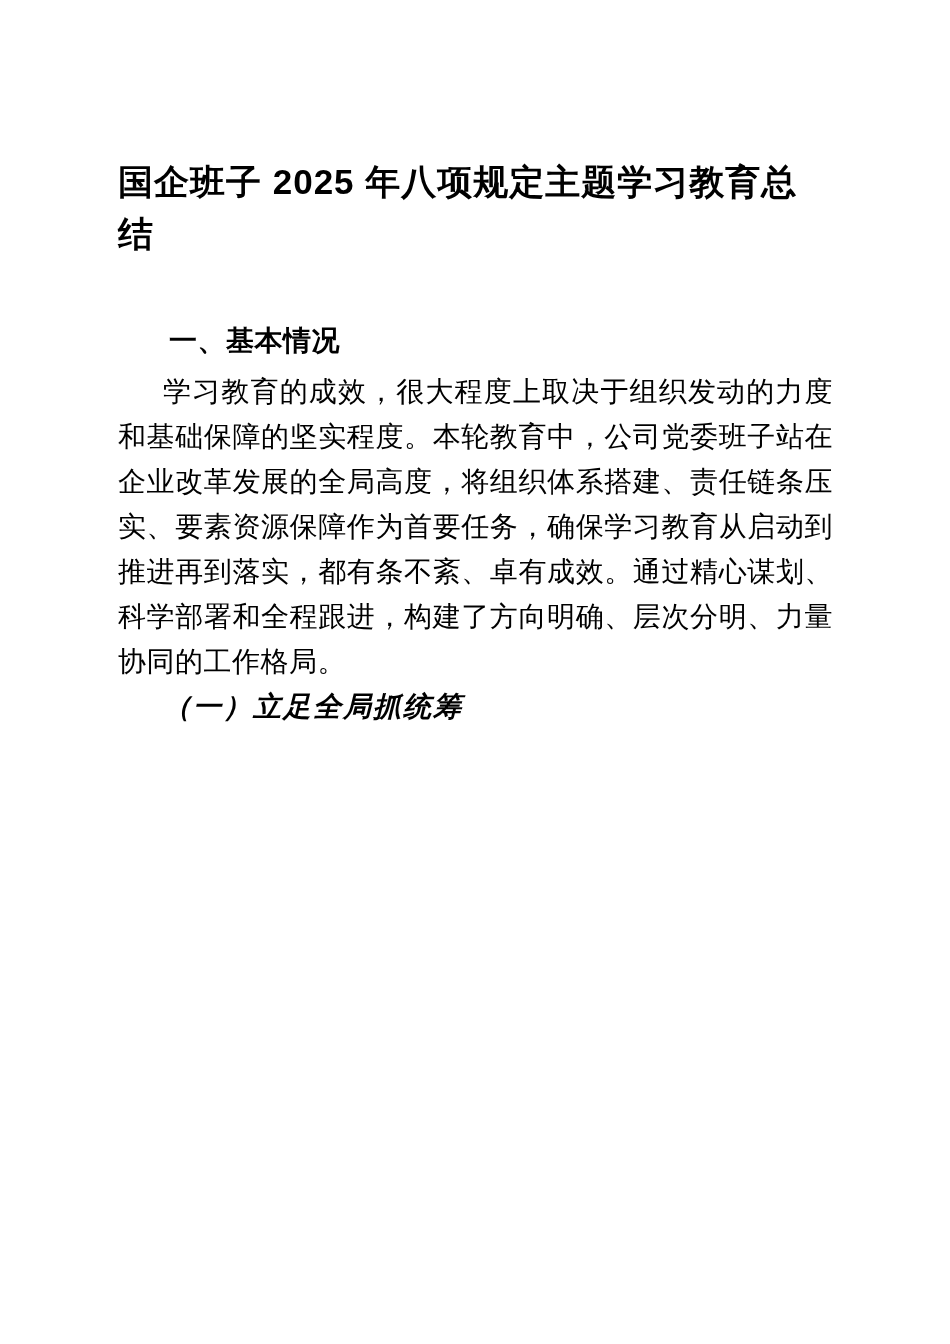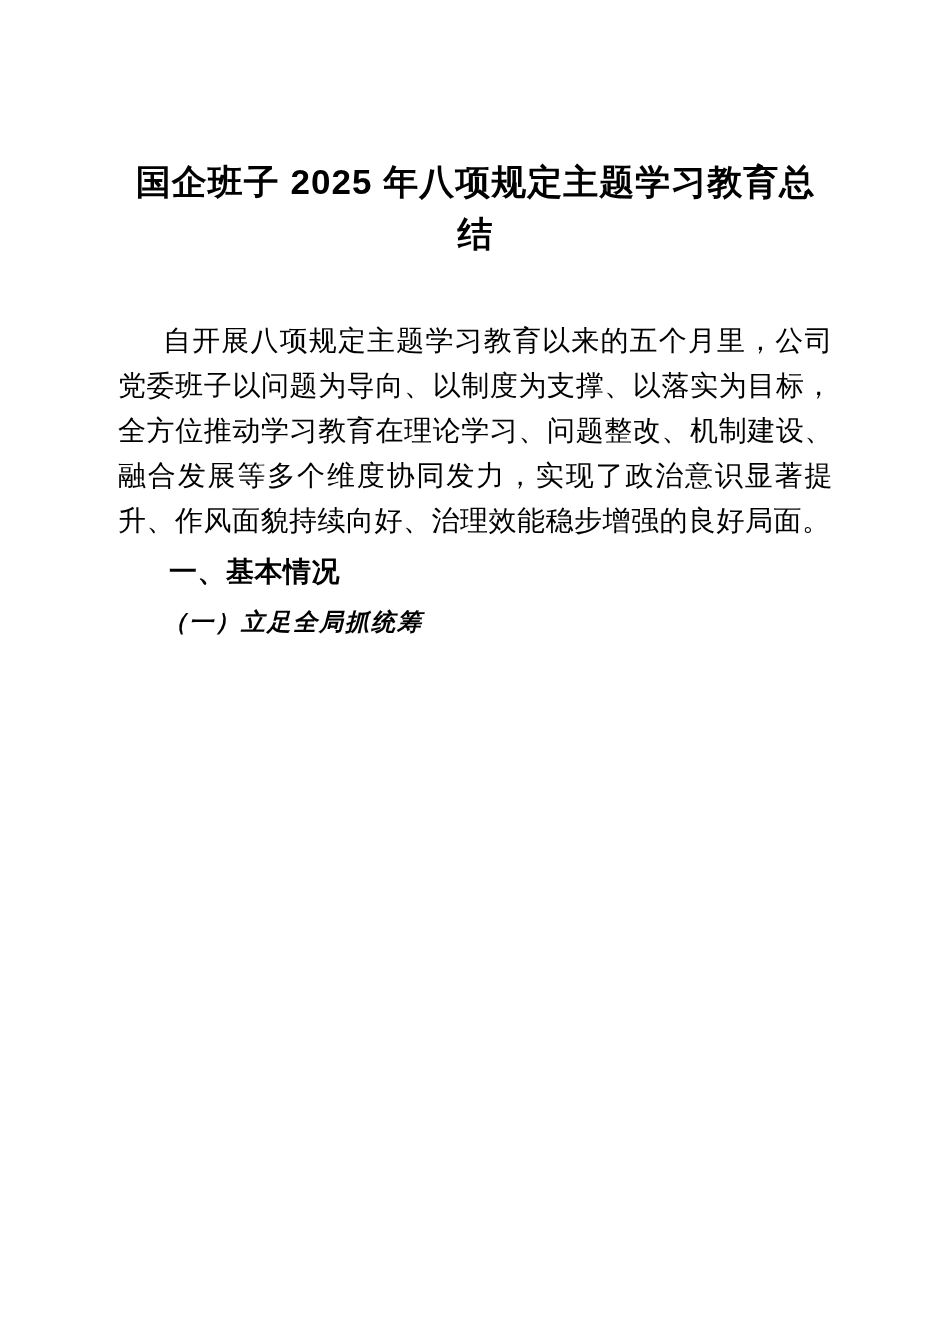--- a/index.html
+++ b/index.html
@@ -20,21 +20,21 @@
     position: absolute;
     left: 118px;
     top: 156px;
     width: 715px;
   }
   .doc-title {
     font-family: "Liberation Sans", "DejaVu Sans", sans-serif;
     font-weight: 700;
     font-size: 35px;
     line-height: 52px;
-    text-align: center;
+    text-align: left;
     letter-spacing: 1px;
     margin: 0 0 58px 0;
   }
   .doc-title .t-line {
     display: block;
   }
   p.body {
     font-size: 28px;
     line-height: 45px;
     text-align: justify;
@@ -48,39 +48,39 @@
     font-size: 28px;
     line-height: 45px;
     text-indent: 45px;
     margin: 6px;
     letter-spacing: 0.5px;
   }
   h3.sub {
     font-family: "Liberation Serif", "DejaVu Serif", serif;
     font-style: italic;
     font-weight: 600;
-    font-size: 24px;
+    font-size: 28px;
     line-height: 45px;
     text-indent: 45px;
     margin: 0;
     letter-spacing: 2px;
   }
 </style>
 </head>
 <body>
 
 <div class="page">
   <div class="content">
 
     <h1 class="doc-title">
       <span class="t-line">国企班子 2025 年八项规定主题学习教育总结</span>
     </h1>
 
-    <p class="body">自开展八项规定主题学习教育以来的五个月里，公司党委班子以问题为导向、以制度为支撑、以落实为目标，全方位推动学习教育在理论学习、问题整改、机制建设、融合发展等多个维度协同发力，实现了政治意识显著提升、作风面貌持续向好、治理效能稳步增强的良好局面。</p>
 
     <h2 class="sec">一、基本情况</h2>
 
+    <p class="body">学习教育的成效，很大程度上取决于组织发动的力度和基础保障的坚实程度。本轮教育中，公司党委班子站在企业改革发展的全局高度，将组织体系搭建、责任链条压实、要素资源保障作为首要任务，确保学习教育从启动到推进再到落实，都有条不紊、卓有成效。通过精心谋划、科学部署和全程跟进，构建了方向明确、层次分明、力量协同的工作格局。</p>
 
     <h3 class="sub">（一）立足全局抓统筹</h3>
 
 
   </div>
 </div>
 
 </body></html>

